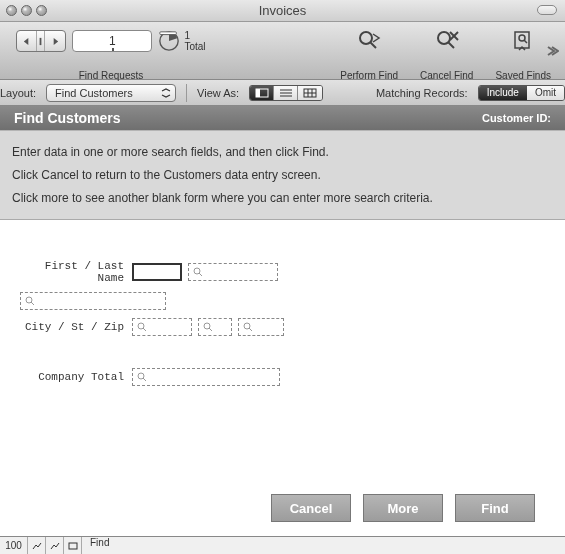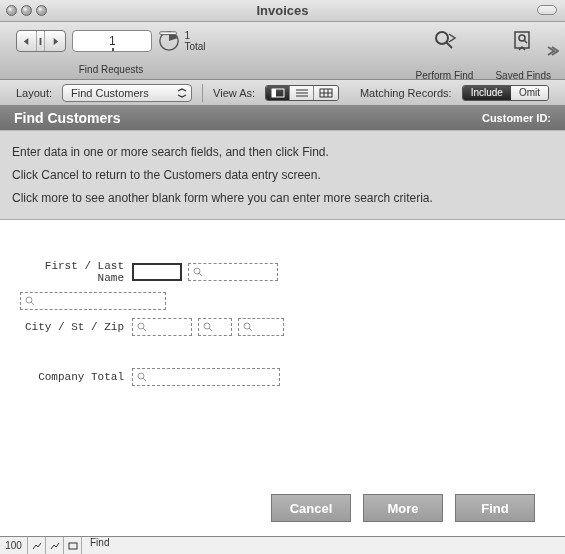--- a/index.html
+++ b/index.html
@@ -1,21 +1,21 @@
 <!DOCTYPE html>
 <html><head>
 <meta charset="utf-8">
 <style>
   * { box-sizing: border-box; }
   html, body { margin: 0; padding: 0; font-family: "Lucida Grande", Arial, sans-serif; font-size: 11px; color: #333; background: #fff; }
   .window { width: 565px; height: 554px; background: #fff; position: relative; display: flex; flex-direction: column; overflow: hidden; }
   .titlebar { height: 22px; background: linear-gradient(#e8e8e8,#cfcfcf); border-bottom: 1px solid #9a9a9a; display: flex; align-items: center; position: relative; }
   .traffic { display: flex; gap: 4px; padding-left: 6px; }
   .traffic .dot { width: 11px; height: 11px; border-radius: 50%; background: radial-gradient(circle at 35% 35%, #fff 0%, #bbb 30%, #888 100%); border: 1px solid #666; }
-  .titlebar-title { position: absolute; left: 0; right: 0; text-align: center; font-size: 13px; font-weight: 700; color: #444; pointer-events: none;}
+  .titlebar-title { position: absolute; left: 0; right: 0; text-align: center; font-size: 13px; font-weight: 400; color: #444; pointer-events: none;}
   .titlebar-pill { position: absolute; right: 8px; top: 5px; width: 20px; height: 10px; border-radius: 5px; background: linear-gradient(#f5f5f5,#dcdcdc); border: 1px solid #888;}
   
   .toolbar { background: linear-gradient(#e5e5e5,#b8b8b8); border-bottom: 1px solid #888; padding: 4px 6px 2px; display: flex; align-items: flex-start; height: 58px; position: relative; gap: 6px;}
   .nav-buttons { display: flex; border: 1px solid #777; border-radius: 4px; overflow: hidden; background: linear-gradient(#fdfdfd,#d9d9d9); height: 22px;}
   .nav-buttons .seg { width: 20px; display: flex; justify-content: center; align-items: center; border-right: 1px solid #aaa;}
   .nav-buttons .seg:last-child { border-right: none;}
   .nav-buttons svg { width: 9px; height: 9px; }
   .slider-box { width: 80px; height: 22px; background: #fff; border: 1px solid #888; border-radius: 4px; display: flex; align-items: center; justify-content: center; font-size: 12px; position: relative;}
   .slider-box::after { content: ""; position: absolute; bottom: 0; left: 50%; width: 2px; height: 3px; background: #555;}
   
@@ -24,21 +24,21 @@
   .pie-text { display: flex; flex-direction: column; font-size: 10px; line-height: 11px; color: #333;}
   .tb-left { display: flex; align-items: flex-start; gap: 6px; position: relative; padding-top: 4px;}
   
   .tb-section { display: flex; flex-direction: column; align-items: center; padding: 0 8px;}
   .tb-section .tb-icon { width: 26px; height: 26px; margin-top: 2px;}
   .tb-section .tb-label { font-size: 10px; color: #333; margin-top: 16px;}
   .tb-spacer { flex: 1; }
   
   .chev-more { position: absolute; right: 6px; top: 22px; }
   
-  .formatbar { height: 26px; background: linear-gradient(#e2e2e2,#c8c8c8); border-bottom: 1px solid #888; display: flex; align-items: center; font-size: 11px; gap: 10px; padding: 0 16px;}
+  .formatbar { height: 26px; background: linear-gradient(#e2e2e2,#c8c8c8); border-bottom: 1px solid #888; display: flex; align-items: center; font-size: 11px; gap: 10px; padding: 0 0;}
   .formatbar .lbl { color: #333; }
   .layout-select { display: flex; align-items: center; background: linear-gradient(#fdfdfd,#e0e0e0); border: 1px solid #777; border-radius: 4px; height: 18px; padding: 0 4px 0 8px; min-width: 130px; justify-content: space-between; font-size: 11px;}
   .layout-select svg { width: 10px; height: 10px;}
   .divider { width: 1px; height: 18px; background: #999;}
   .viewas-group { display: flex; gap: 0; border: 1px solid #555; border-radius: 3px; overflow: hidden; height: 16px;}
   .viewas-group .vseg { width: 24px; background: linear-gradient(#fafafa,#e0e0e0); display: flex; justify-content:center; align-items:center; border-right: 1px solid #888;}
   .viewas-group .vseg:last-child { border-right:none;}
   .viewas-group .vseg.active { background: linear-gradient(#555,#222); color: #fff;}
   
   .match-toggle { display:flex; border:1px solid #555; border-radius:3px; overflow:hidden; height:16px; font-size:10px;}
@@ -111,34 +111,43 @@
             <circle cx="12" cy="12" r="10" fill="none" stroke="#555" stroke-width="1.5"></circle>
             <path d="M12 12 L12 2 A10 10 0 0 1 21 9 Z" fill="#555"></path>
             <rect x="4" y="3" width="18" height="3" fill="#fff" stroke="#555" stroke-width="1" rx="1" transform="translate(-2,-1)"></rect>
           </svg>
           <div class="pie-text">
             <span>1</span>
             <span>Total</span>
           </div>
         </div>
       </div>
-      <div style="font-size:10px; color:#333; margin-top:6px;text-align:right;">Find Requests</div>
+      <div style="font-size:10px; color:#333; margin-top:12px;text-align:right;">Find Requests</div>
     </div>
 
     <div class="tb-spacer"></div>
 
     <div class="tb-section">
       <svg class="tb-icon" viewBox="0 0 26 26">
         <circle cx="10" cy="10" r="6" fill="none" stroke="#444" stroke-width="2"></circle>
         <line x1="14" y1="14" x2="20" y2="20" stroke="#444" stroke-width="2"></line>
         <path d="M17 6 L23 10 L17 14" fill="none" stroke="#444" stroke-width="1.5"></path>
       </svg>
       <div class="tb-label">Perform Find</div>
     </div>
 
+    <div class="tb-section">
+      <svg class="tb-icon" viewBox="0 0 26 26">
+        <circle cx="10" cy="10" r="6" fill="none" stroke="#444" stroke-width="2"></circle>
+        <line x1="14" y1="14" x2="20" y2="20" stroke="#444" stroke-width="2"></line>
+        <line x1="16" y1="4" x2="24" y2="12" stroke="#444" stroke-width="2"></line>
+        <line x1="24" y1="4" x2="16" y2="12" stroke="#444" stroke-width="2"></line>
+      </svg>
+      <div class="tb-label">Cancel Find</div>
+    </div>
 
     <div class="tb-section">
       <svg class="tb-icon" viewBox="0 0 26 26">
         <rect x="5" y="4" width="14" height="16" fill="none" stroke="#444" stroke-width="1.5"></rect>
         <circle cx="12" cy="10" r="3" fill="none" stroke="#444" stroke-width="1.5"></circle>
         <line x1="14" y1="12" x2="17" y2="15" stroke="#444" stroke-width="1.5"></line>
         <path d="M9 22 L12 19 L15 22" fill="none" stroke="#444" stroke-width="1.5"></path>
       </svg>
       <div class="tb-label">Saved Finds</div>
     </div>

